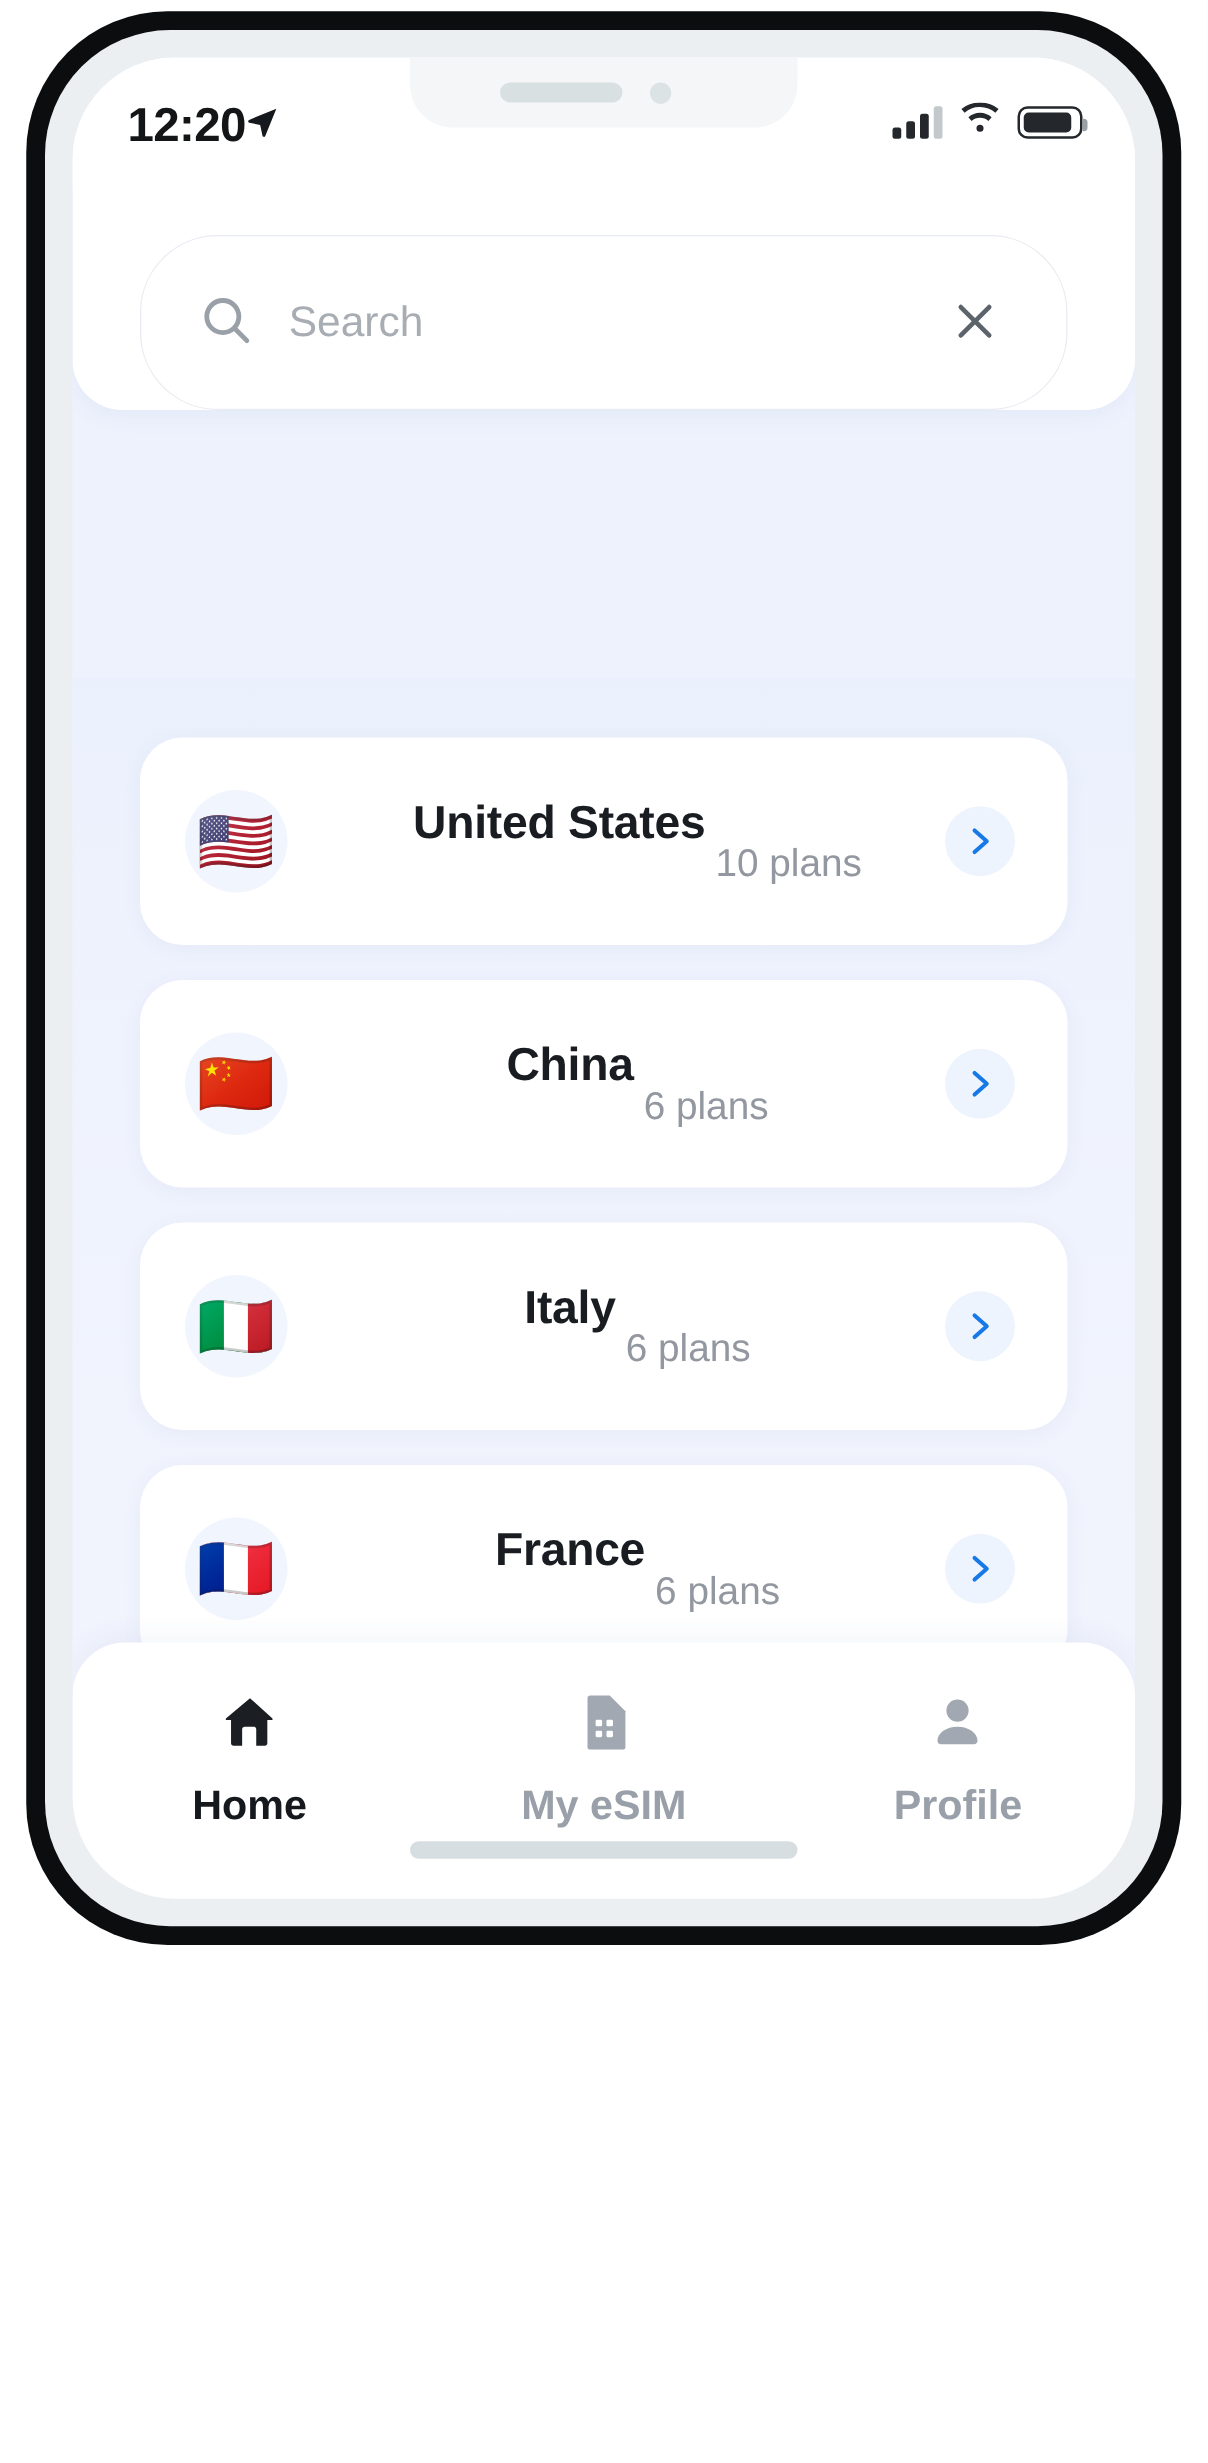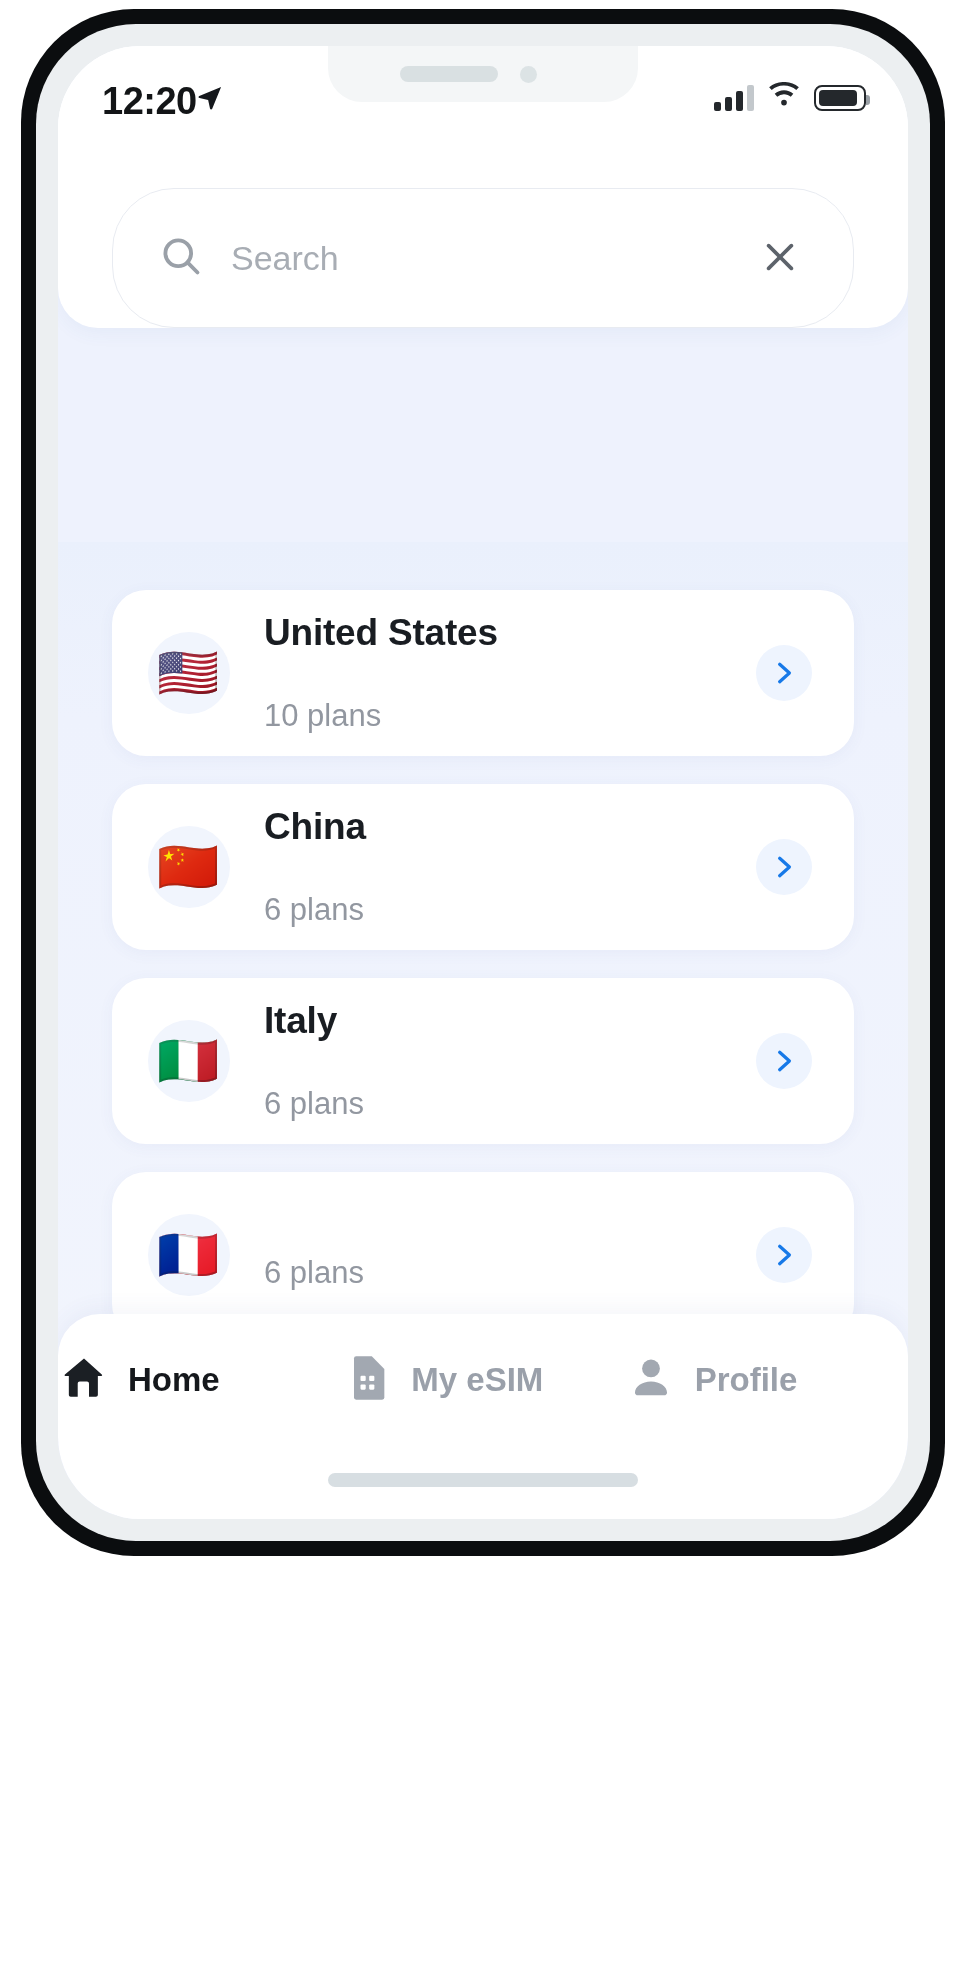--- a/index.html
+++ b/index.html
@@ -163,21 +163,21 @@
     width: 82px; height: 82px;
     margin-left: 36px;
     background: #f1f5fd;
     border-radius: 50%;
     display: flex; align-items: center; justify-content: center;
     font-size: 50px; line-height: 1;
     font-family: "DejaVu Sans", sans-serif;
   }
   .country-text {
     flex: 1 1 auto; margin-left: 34px;
-    display: flex; flex-direction: column; justify-content: center; gap: 8px;
+    display: flex; justify-content: center; gap: 8px;
   }
   .country-name {
     font-size: 37px; font-weight: 700; color: #191d22; letter-spacing: -0.2px;
   }
   .country-plans {
     font-size: 31px; color: #9297a0; margin-top: 36px;
   }
   .chevron-circle {
     flex: 0 0 auto; margin-right: 42px;
     width: 56px; height: 56px;
@@ -192,21 +192,21 @@
     height: 205px;
     background: #ffffff;
     border-radius: 42px 42px 82px 82px;
     display: flex; align-items: flex-start;
     padding-top: 38px;
     box-shadow: 0 -5px 22px rgba(60,90,160,0.06);
     z-index: 7;
   }
   .nav-item {
     flex: 1 1 0;
-    display: flex; flex-direction: row; align-items: center; gap: 18px;
+    display: flex; flex-direction: column; align-items: center; gap: 18px;
     background: none; border: none; cursor: pointer;
     font-family: "Liberation Sans", sans-serif;
   }
   .nav-label { font-size: 33px; font-weight: 700; }
   .nav-item.active .nav-label { color: #15181c; }
   .nav-item.inactive .nav-label { color: #9aa0aa; }
   #home-indicator {
     position: absolute; bottom: 32px; left: 50%;
     transform: translateX(-50%);
     width: 310px; height: 14px;
@@ -313,20 +313,21 @@
           <div class="chevron-circle">
             <svg width="26" height="26" viewBox="0 0 24 24" fill="none" stroke="#1779e8" stroke-width="3" stroke-linecap="round" stroke-linejoin="round">
                 <polyline points="8 4 17 12 8 20"></polyline>
               </svg>
           </div>
         </div>
 
         <div class="country-card">
           <div class="flag-circle">🇫🇷</div>
           <div class="country-text">
+            <div class="country-name">France</div>
             <div class="country-plans">6 plans</div>
           </div>
           <div class="chevron-circle">
             <svg width="26" height="26" viewBox="0 0 24 24" fill="none" stroke="#1779e8" stroke-width="3" stroke-linecap="round" stroke-linejoin="round">
                 <polyline points="8 4 17 12 8 20"></polyline>
               </svg>
           </div>
         </div>
 
         <div class="country-card">

